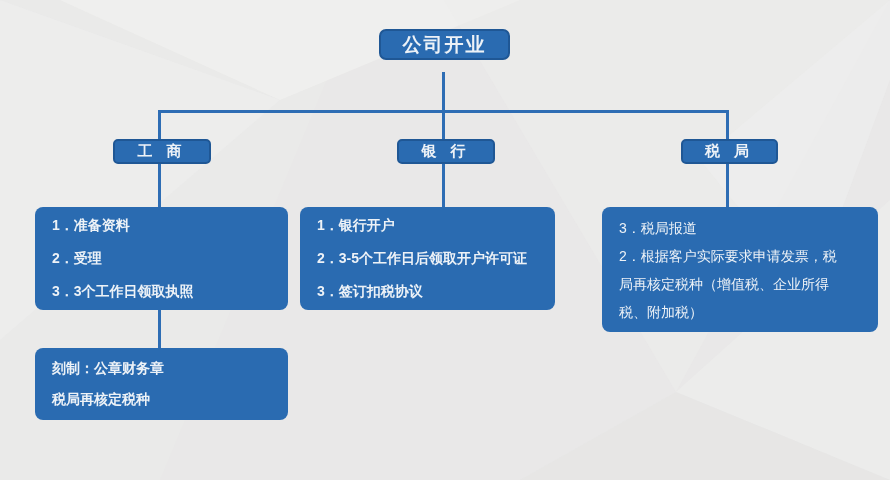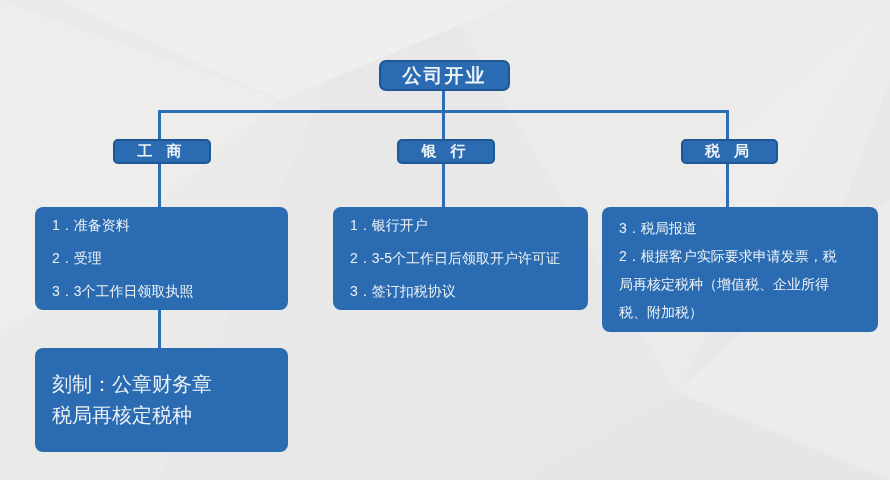--- a/index.html
+++ b/index.html
@@ -35,21 +35,21 @@
   
   .node {
     position: absolute;
     z-index: 2;
     background: var(--box-fill, #2a6bb1);
     color: var(--text, #edf2f7);
     border-radius: 8px;
   }
 
   .title-box {
-    left: 379px; top: 60px;
+    left: 379px; top: 29px;
     width: 131px; height: 31px;
     border: 2px solid var(--box-border, #1f5795);
     border-radius: 7px;
     display: flex; align-items: center; justify-content: center;
     font-size: 19px; font-weight: bold;
     letter-spacing: 2px;
   }
 
   .header-box {
     height: 25px; top: 139px;
@@ -64,40 +64,41 @@
   .header-shuiju    { left: 681px; width: 97px; }
 
   .content-box {
     top: 207px;
     display: flex;
     flex-direction: column;
     justify-content: center;
     font-size: 14px;
   }
   .content-gongshang { left: 35px;  width: 253px; height: 103px; padding: 2px 10px 2px 17px; }
-  .content-yinhang   { left: 333px; width: 255px; height: 103px; padding: 2px 1px 2px 17px; }
+  .content-yinhang   { left: 300px; width: 255px; height: 103px; padding: 2px 1px 2px 17px; }
   .content-shuiju    { left: 602px; width: 276px; height: 125px; padding: 4px 28px 4px 17px; }
 
   .content-gongshang .item,
-  .content-yinhang .item { line-height: 33px; white-space: nowrap; }
+  .content-yinhang .item { line-height: 33px; white-space: nowrap; font-weight: bold; }
 
   .content-shuiju .item {
     line-height: 28px;
     word-break: break-all;
     line-break: anything;
   }
 
   .seal-box {
     left: 35px; top: 348px;
-    width: 253px; height: 104px;
+    width: 253px; height: 72px;
     display: flex;
     flex-direction: column;
     justify-content: center;
-    font-size: 20px;
+    font-size: 14px;
     padding: 2px 10px 2px 17px;
+    font-weight: bold;
   }
   .seal-box .item { line-height: 31px; white-space: nowrap; }
 </style>
 </head>
 <body>
 
 <div class="stage">
 
   <svg class="bg-svg" width="890" height="480" viewBox="0 0 890 480" xmlns="http://www.w3.org/2000/svg">
     <polygon points="0,0 360,0 160,480 0,480" fill="#eaeae9" fill-opacity="0.8"></polygon>

